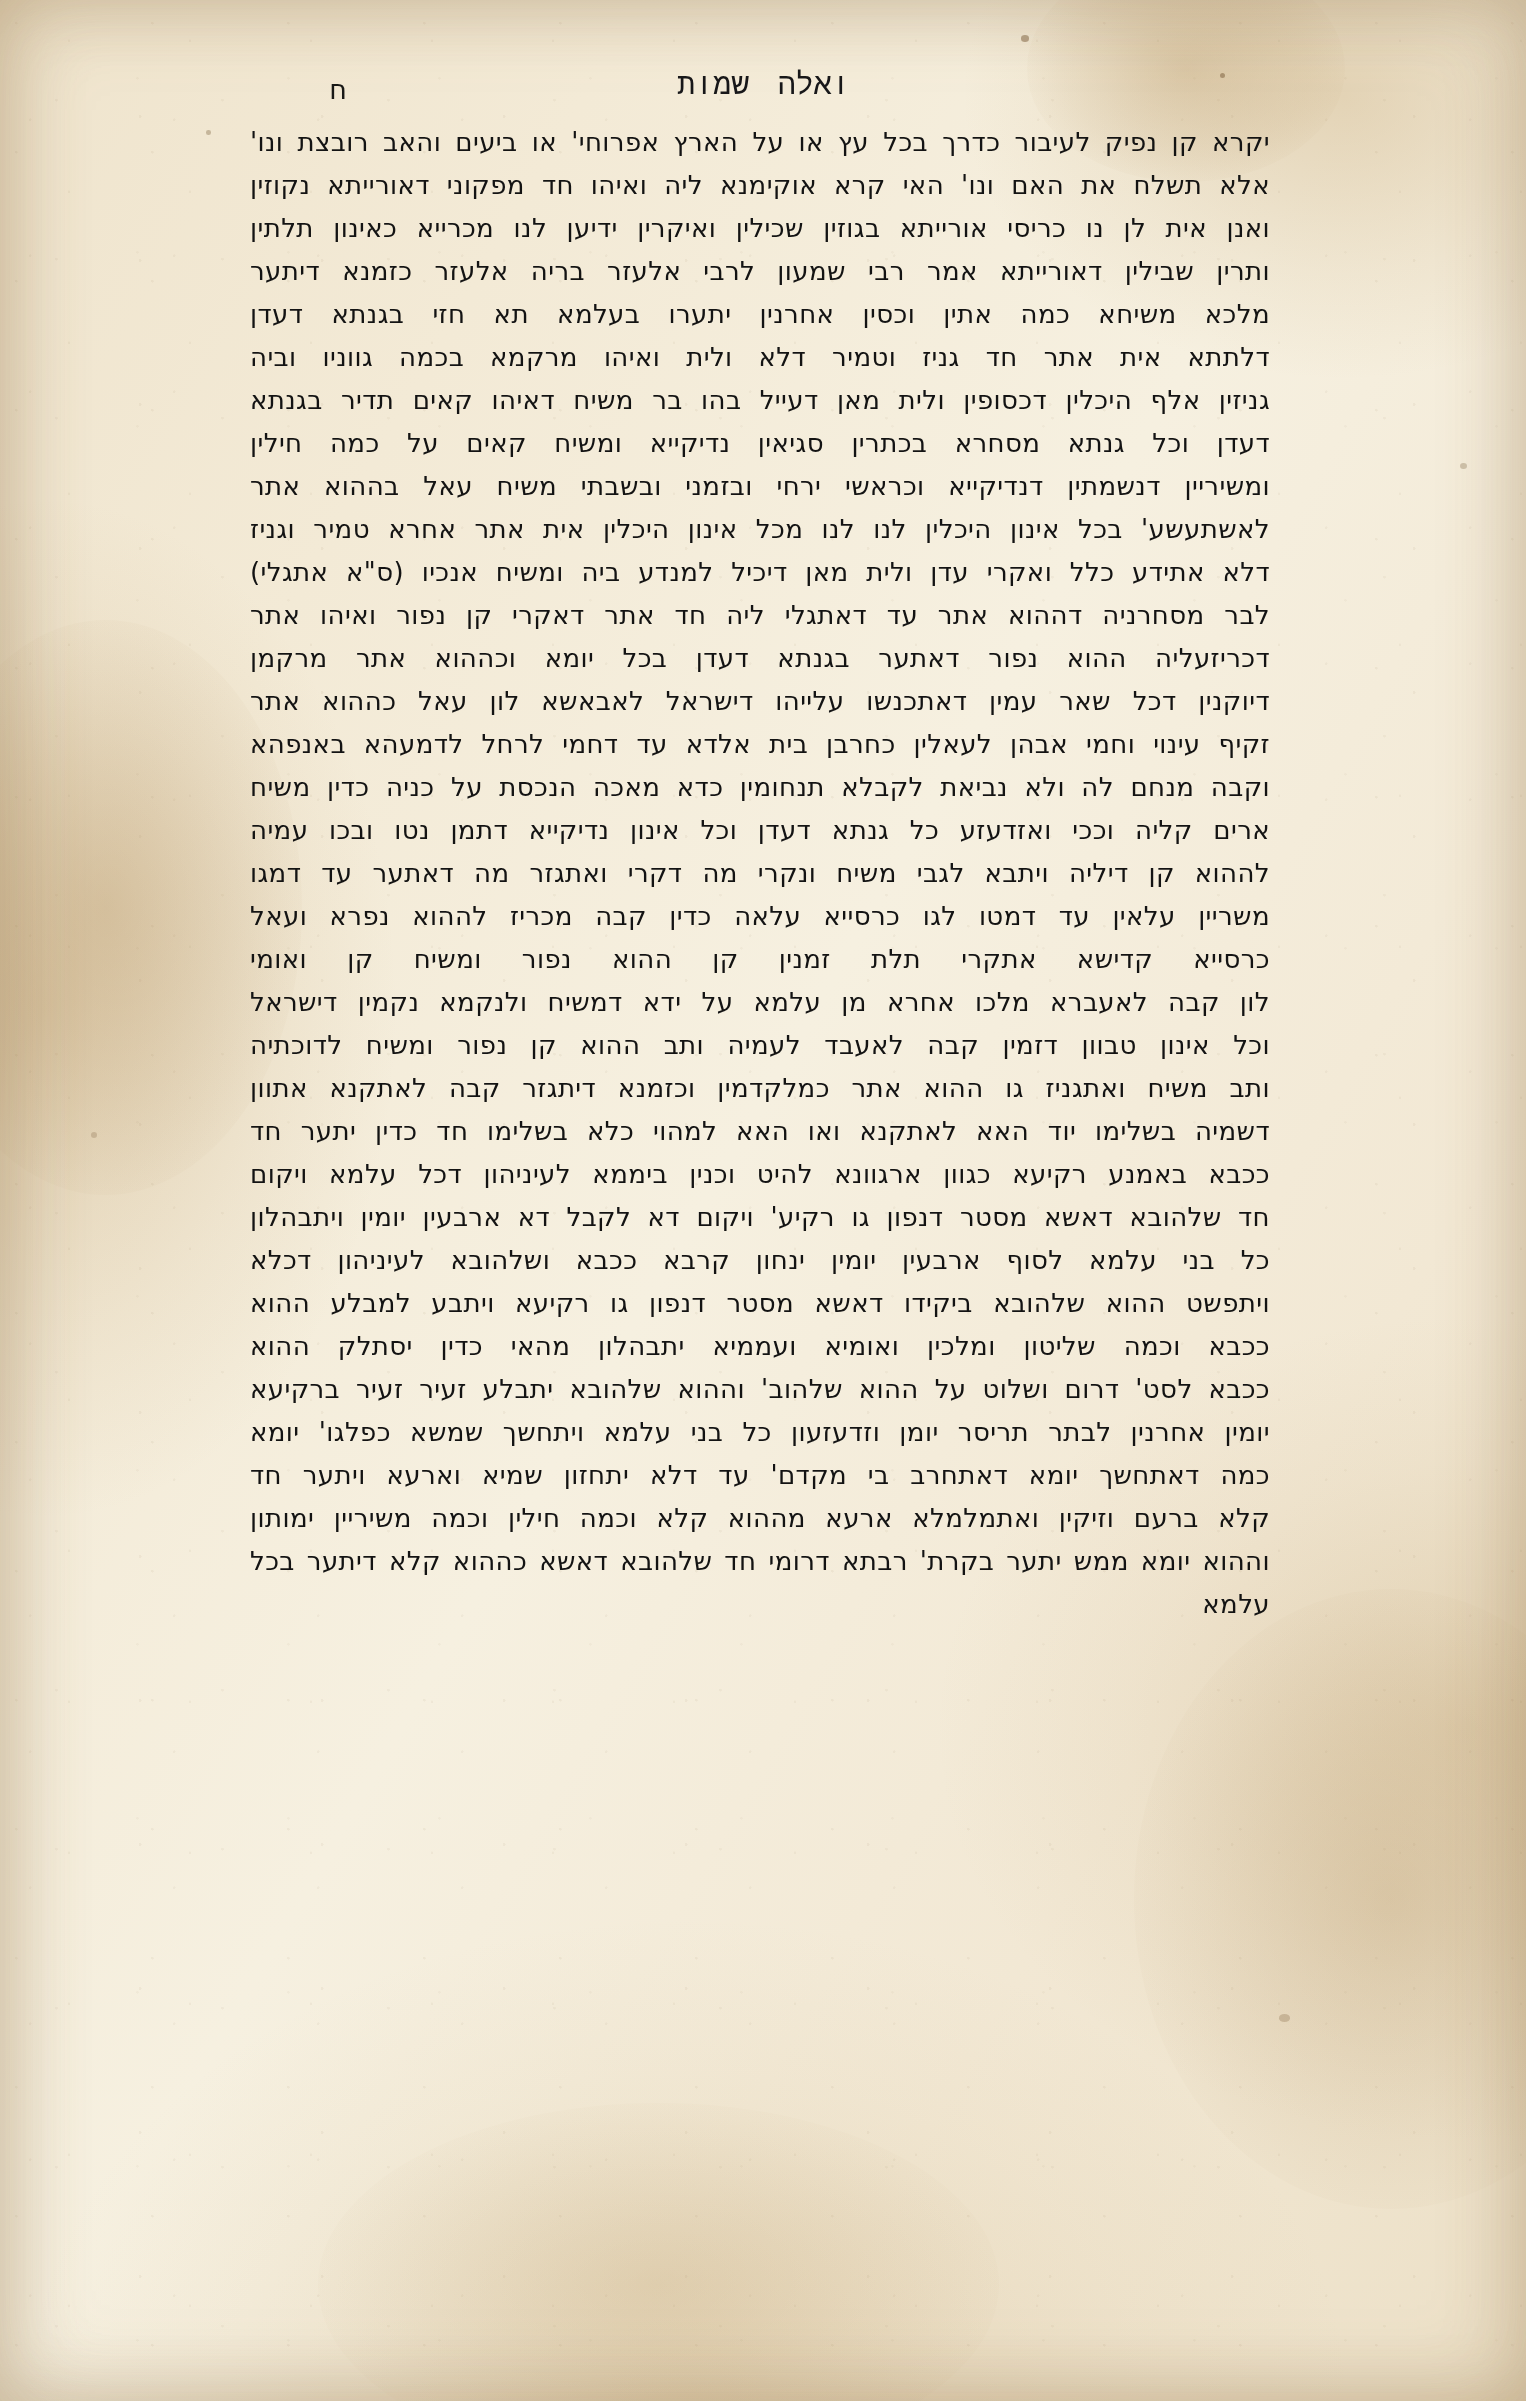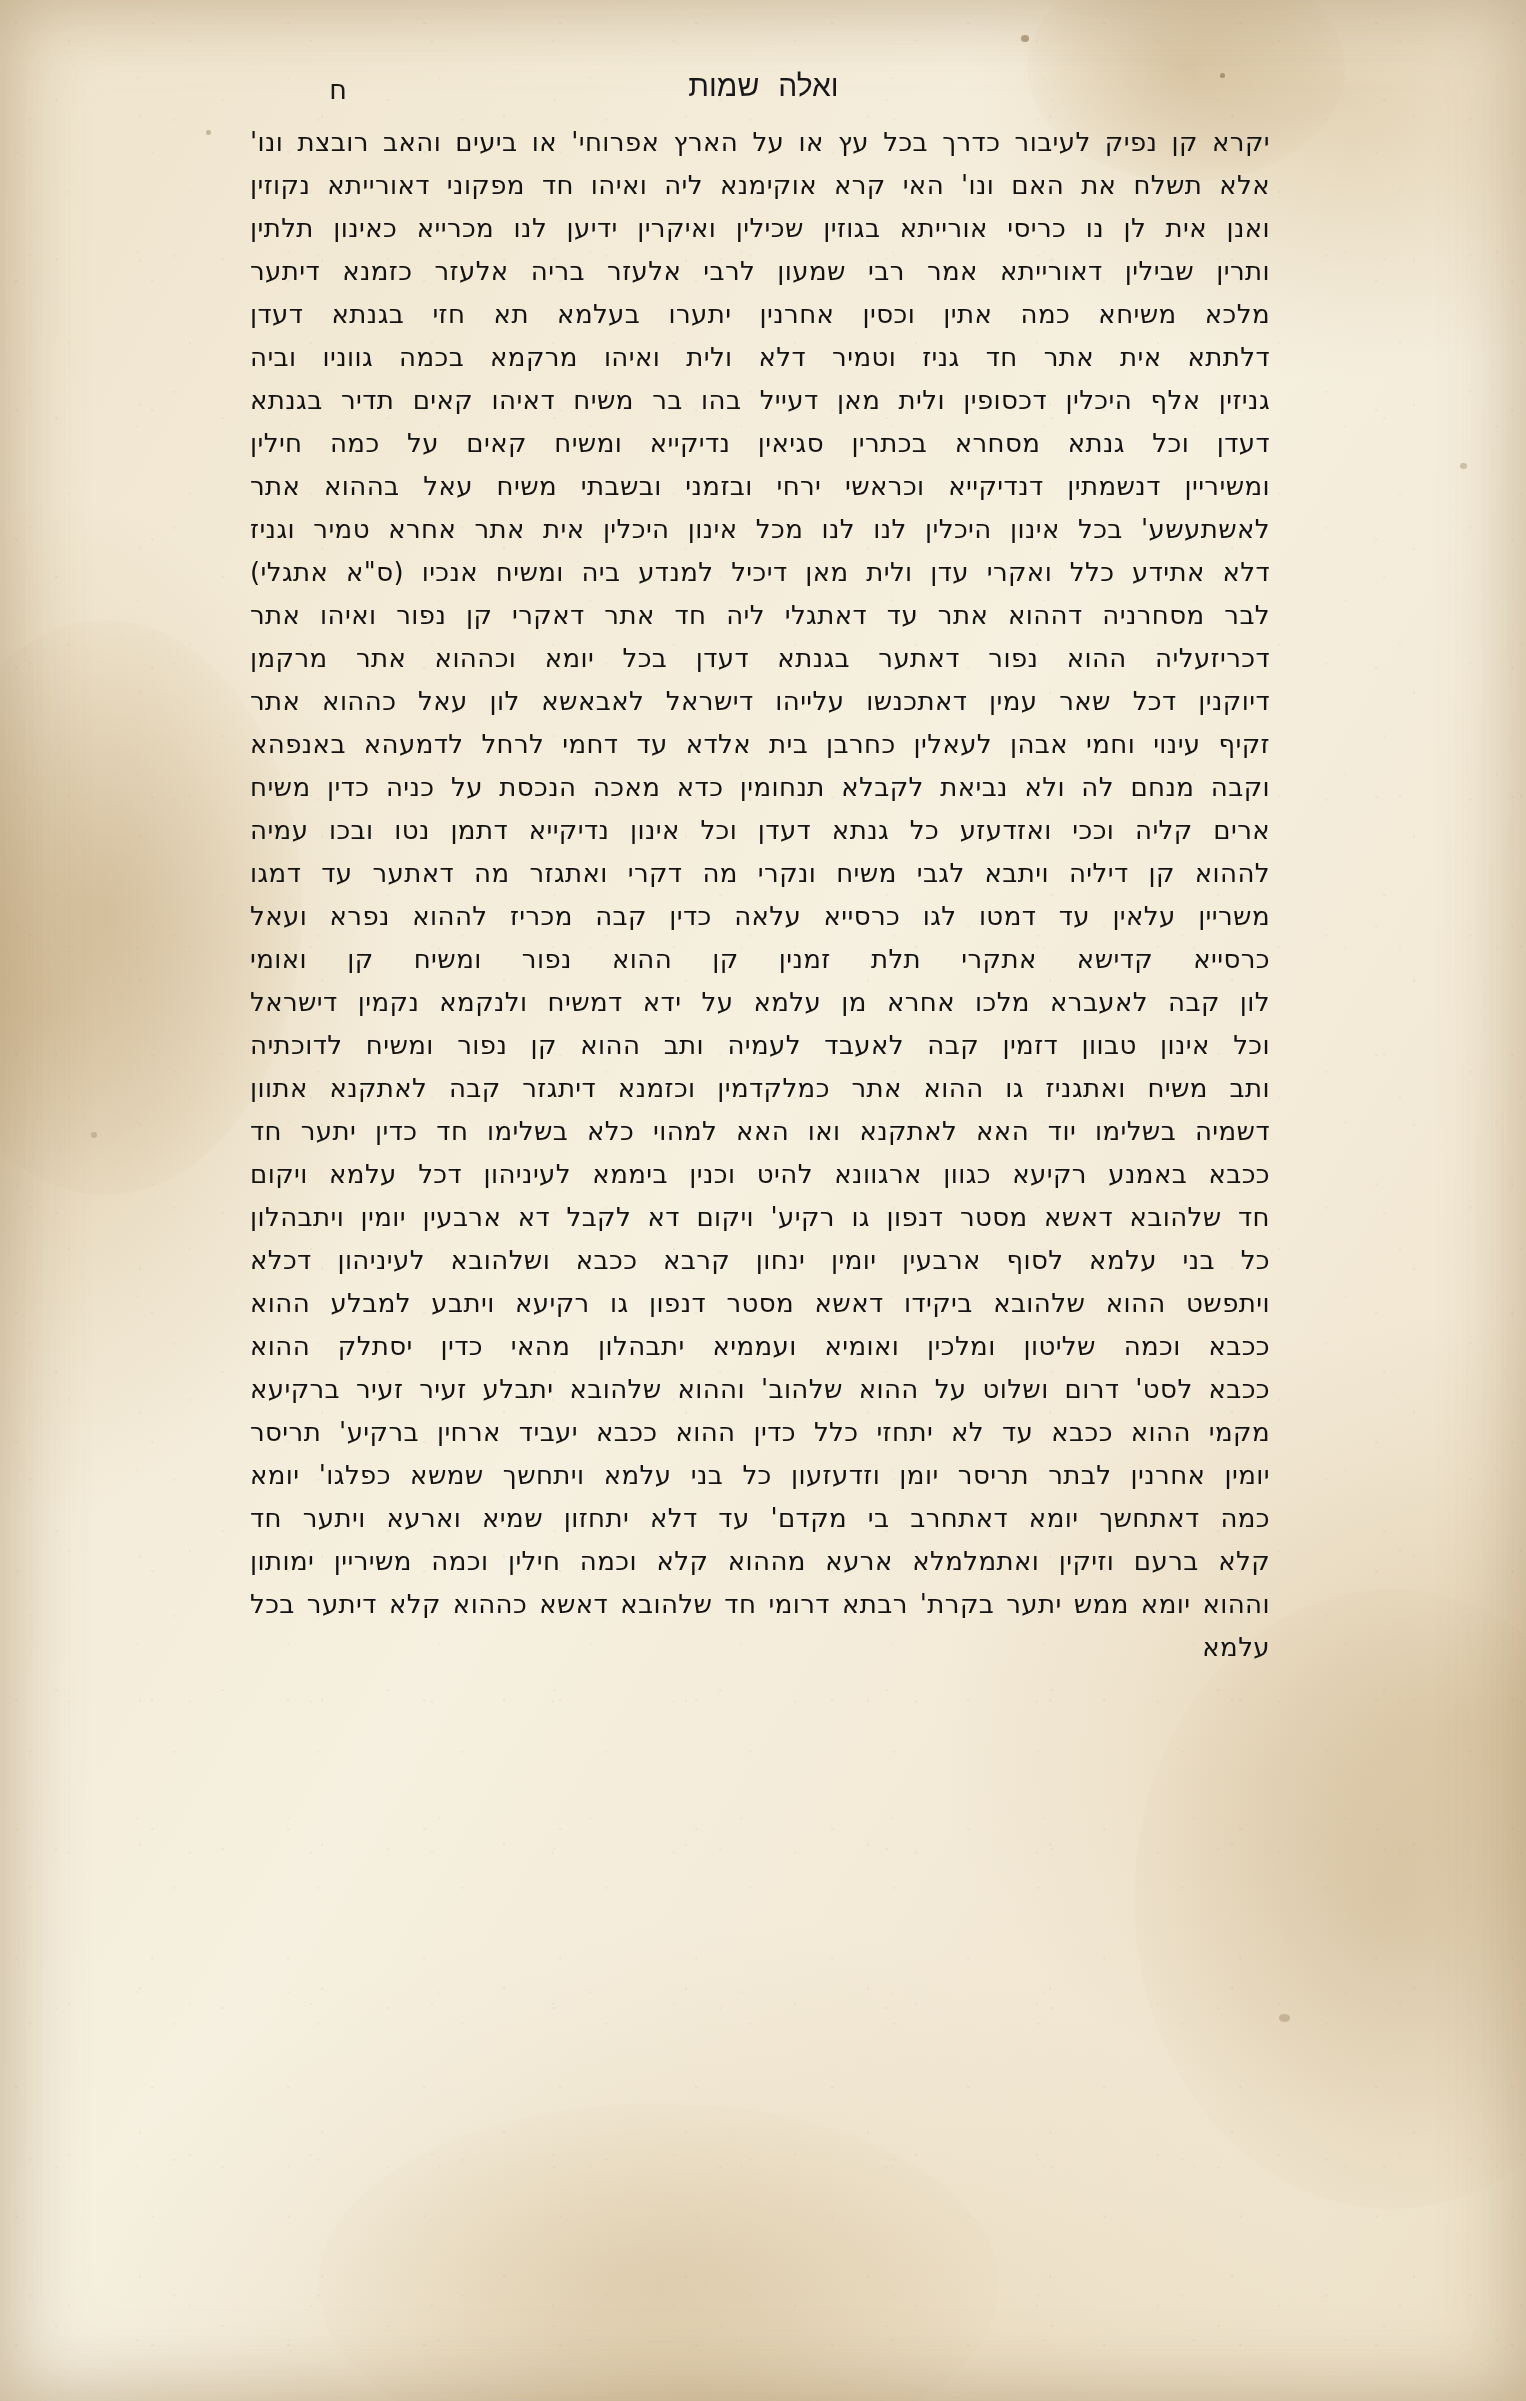--- a/index.html
+++ b/index.html
@@ -64,21 +64,21 @@
     font-size: 27px;
     color: #1a1a18;
     letter-spacing: 0;
   }
   .running-head {
     position: absolute;
     left: 0;
     right: 0;
     top: 30px;
     text-align: center;
-    font-family: Liberation Sans, sans-serif;
+    font-family: Liberation Mono, monospace;
     font-size: 30px;
     color: #18181a;
     direction: rtl;
     word-spacing: 10.6px;
   }
   .textblock {
     position: absolute;
     top: 113px;
     right: 257px;
     left: 250px;
@@ -160,21 +160,20 @@
     <div class="line">לון קבה לאעברא מלכו אחרא מן עלמא על ידא דמשיח ולנקמא נקמין דישראל</div>
     <div class="line">וכל אינון טבוון דזמין קבה לאעבד לעמיה ותב ההוא קן נפור ומשיח לדוכתיה</div>
     <div class="line">ותב משיח ואתגניז גו ההוא אתר כמלקדמין וכזמנא דיתגזר קבה לאתקנא אתוון</div>
     <div class="line">דשמיה בשלימו יוד האא לאתקנא ואו האא למהוי כלא בשלימו חד כדין יתער חד</div>
     <div class="line">ככבא באמנע רקיעא כגוון ארגוונא להיט וכנין ביממא לעיניהון דכל עלמא ויקום</div>
     <div class="line">חד שלהובא דאשא מסטר דנפון גו רקיע' ויקום דא לקבל דא ארבעין יומין ויתבהלון</div>
     <div class="line">כל בני עלמא לסוף ארבעין יומין ינחון קרבא ככבא ושלהובא לעיניהון דכלא</div>
     <div class="line">ויתפשט ההוא שלהובא ביקידו דאשא מסטר דנפון גו רקיעא ויתבע למבלע ההוא</div>
     <div class="line">ככבא וכמה שליטון ומלכין ואומיא ועממיא יתבהלון מהאי כדין יסתלק ההוא</div>
     <div class="line">ככבא לסט' דרום ושלוט על ההוא שלהוב' וההוא שלהובא יתבלע זעיר זעיר ברקיעא</div>
-    <div class="line">מקמי ההוא ככבא עד לא יתחזי כלל כדין ההוא ככבא יעביד ארחין ברקיע' תריסר</div>
     <div class="line">יומין אחרנין לבתר תריסר יומן וזדעזעון כל בני עלמא ויתחשך שמשא כפלגו' יומא</div>
     <div class="line">כמה דאתחשך יומא דאתחרב בי מקדם' עד דלא יתחזון שמיא וארעא ויתער חד</div>
     <div class="line">קלא ברעם וזיקין ואתמלמלא ארעא מההוא קלא וכמה חילין וכמה משיריין ימותון</div>
     <div class="line">וההוא יומא ממש יתער בקרת' רבתא דרומי חד שלהובא דאשא כההוא קלא דיתער בכל</div>
     <div class="line">עלמא</div>
     <div class="line last"></div>
   </div>
 
   <div class="edge-shadow"></div>
 </div>

